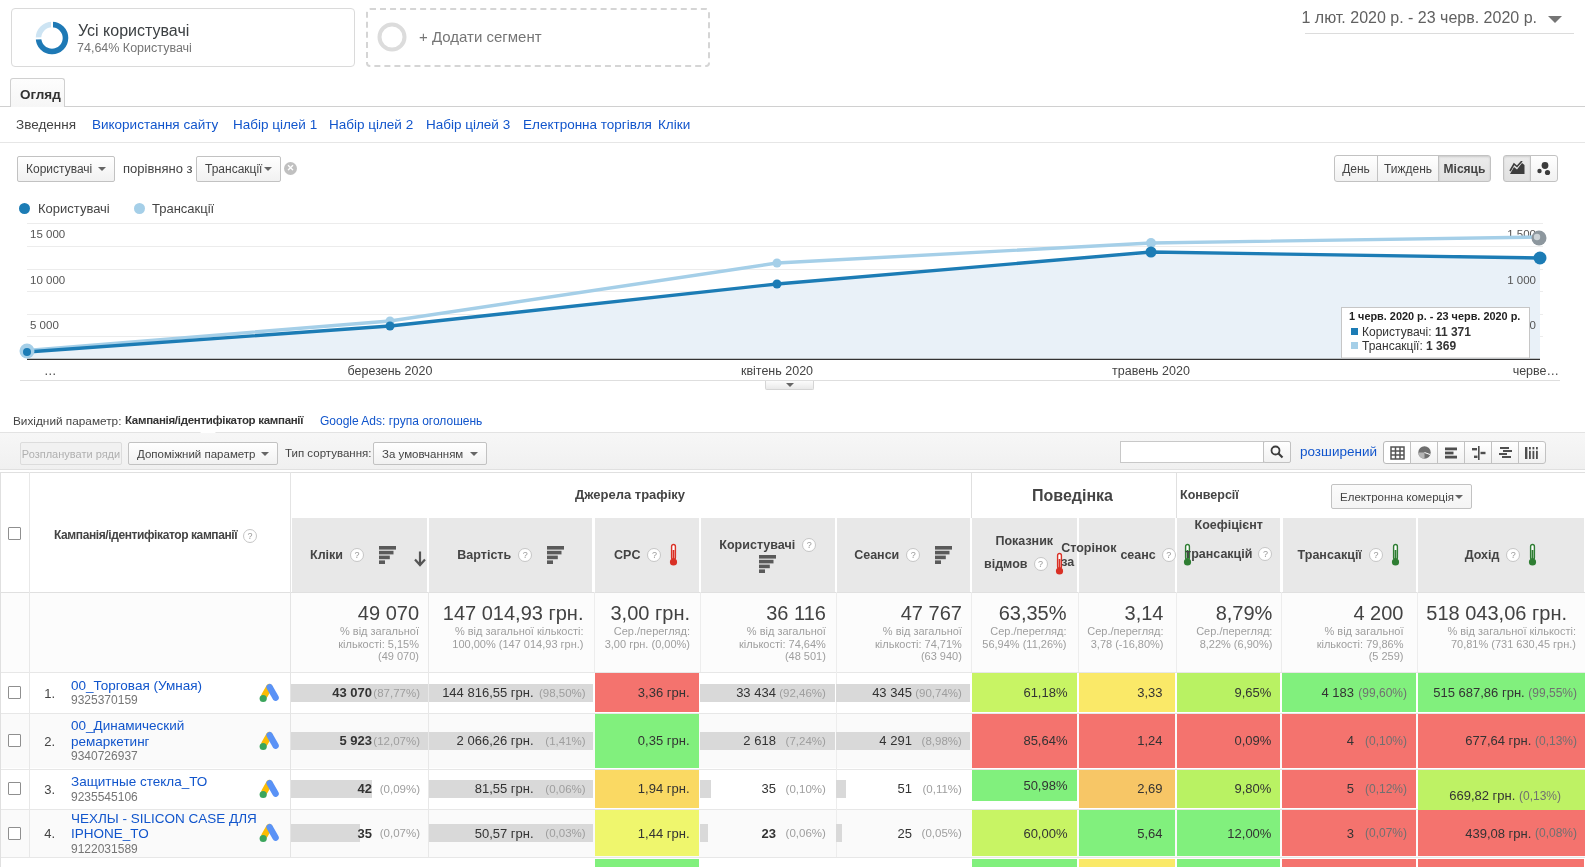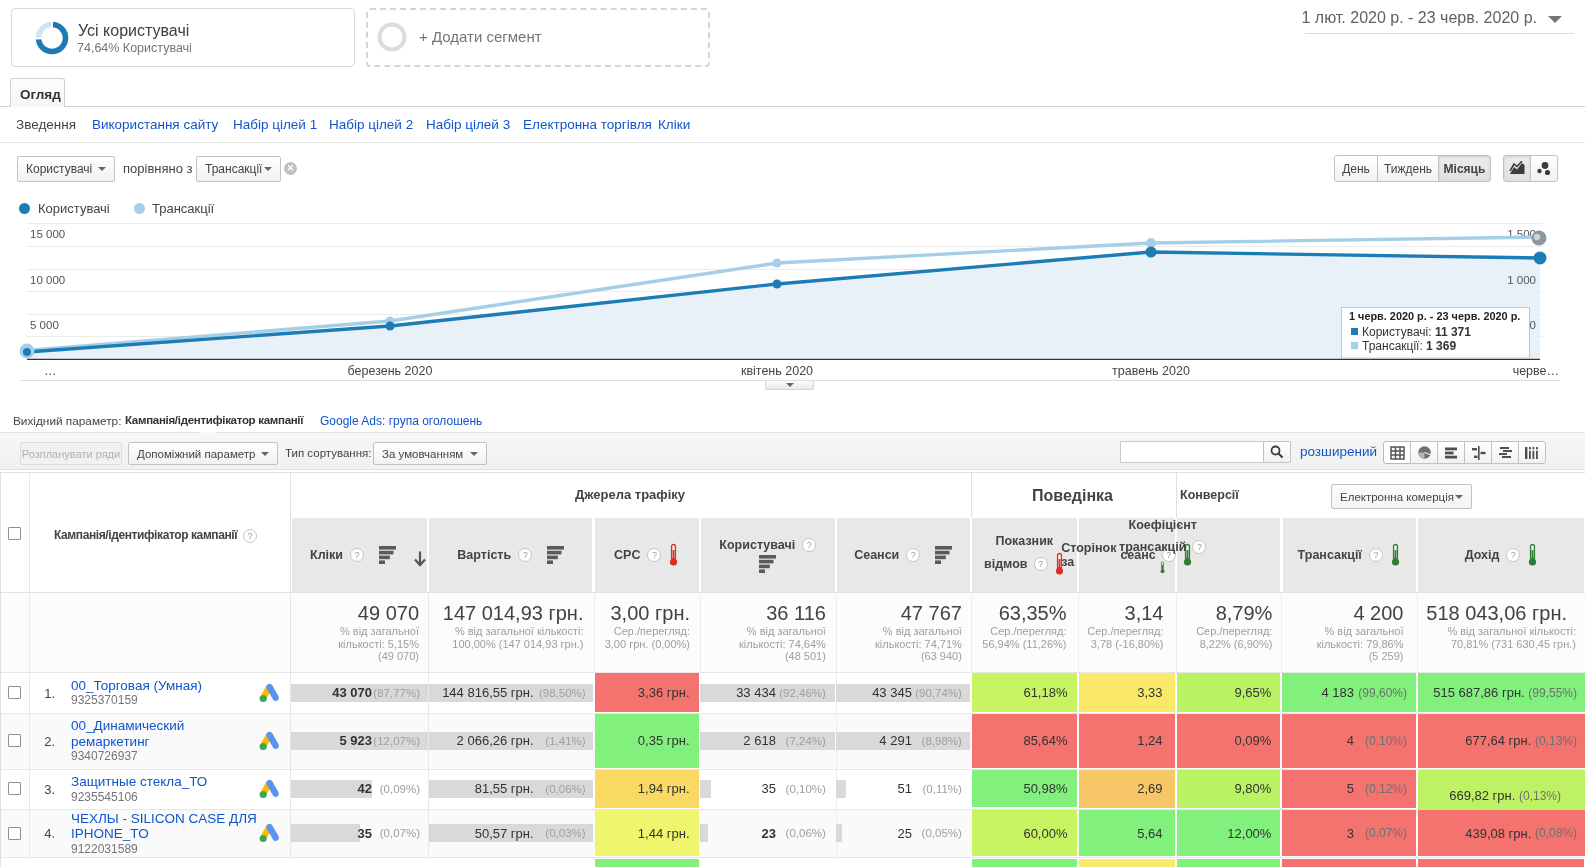--- a/index.html
+++ b/index.html
@@ -347,21 +347,21 @@
     <div style="display:flex;align-items:center;gap:6px">
       <span class="mh">сеанс</span>
       <span class="qm">?</span>
       <svg width="11" height="24" viewBox="0 0 11 24">
         <rect x="3.6" y="1.5" width="3.8" height="15" rx="1.9" fill="#fff" stroke="#2e7d32" stroke-width="1.4"></rect>
         <rect x="4.6" y="7" width="1.8" height="10" fill="#2e7d32"></rect>
         <circle cx="5.5" cy="19" r="3.6" fill="#2e7d32"></circle>
       </svg>
     </div>
   </div>
-<div class="abs" style="left:1111px;top:518px;width:103.5px;height:56px;display:flex;flex-direction:column;align-items:center;justify-content:center;gap:7px">
+<div class="abs" style="left:1177px;top:518px;width:103.5px;height:56px;display:flex;flex-direction:column;align-items:center;justify-content:center;gap:14px">
     <span class="mh" style="line-height:15px">Коефіцієнт</span>
     <div style="display:flex;align-items:center;gap:6px">
       <span class="mh">трансакцій</span>
       <span class="qm">?</span>
     </div>
     <svg width="11" height="24" viewBox="0 0 11 24">
       <rect x="3.6" y="1.5" width="3.8" height="15" rx="1.9" fill="#fff" stroke="#2e7d32" stroke-width="1.4"></rect>
       <rect x="4.6" y="7" width="1.8" height="10" fill="#2e7d32"></rect>
       <circle cx="5.5" cy="19" r="3.6" fill="#2e7d32"></circle>
     </svg>
@@ -538,21 +538,21 @@
 <div class="bar" style="left:700.3px;top:779.8px;width:11.2px"></div>
 <div class="vcell" style="left:699.5px;top:768.5px;width:126.4px;height:40.5px">
     <span class="num" style="font-weight:normal">35</span>
     <span class="pct" style="width:50px">(0,10%)</span>
   </div>
 <div class="bar" style="left:836.3px;top:779.8px;width:9.7px"></div>
 <div class="vcell" style="left:835.5px;top:768.5px;width:126.4px;height:40.5px">
     <span class="num" style="font-weight:normal">51</span>
     <span class="pct" style="width:50px">(0,11%)</span>
   </div>
-<div class="ccell" style="left:971.5px;top:769.5px;width:105.0px;height:37px;background:#81f07d;padding-right:9px">50,98%</div>
+<div class="ccell" style="left:971.5px;top:769.5px;width:105.0px;height:31px;background:#81f07d;padding-right:9px">50,98%</div>
 <div class="ccell" style="left:1078.5px;top:769.5px;width:96.0px;height:38.5px;background:#f7c666;padding-right:12px">2,69</div>
 <div class="ccell" style="left:1176.5px;top:769.5px;width:103.5px;height:38.5px;background:#b9f263;padding-right:8.6px">9,80%</div>
 <div class="ccell" style="left:1282px;top:769.5px;width:133.5px;height:38.5px;background:#f4736e;padding-right:8.5px">5<span class="cpct" style="display:inline-block;width:53px;text-align:right">(0,12%)</span></div>
 <div class="ccell" style="left:1417.5px;top:769.5px;width:167.5px;height:52px;background:#bef264;padding-right:24px">669,82 грн.&nbsp;<span class="cpct">(0,13%)</span></div>
 <div class="cb" style="left:7.5px;top:826.5px"></div>
 <div class="abs" style="left:30px;top:826.0px;width:25px;text-align:right;font-size:13px;color:#444">4.</div>
 <div class="abs" style="left:71px;top:809px;height:48px;display:flex;flex-direction:column;justify-content:center">
     <div style="color:#1155cc;font-size:13.5px;line-height:15.5px">ЧЕХЛЫ - SILICON CASE ДЛЯ</div>
     <div style="color:#1155cc;font-size:13.5px;line-height:15.5px">IPHONE_TO</div>
     <div style="color:#757575;font-size:12px;line-height:14px">9122031589</div>

